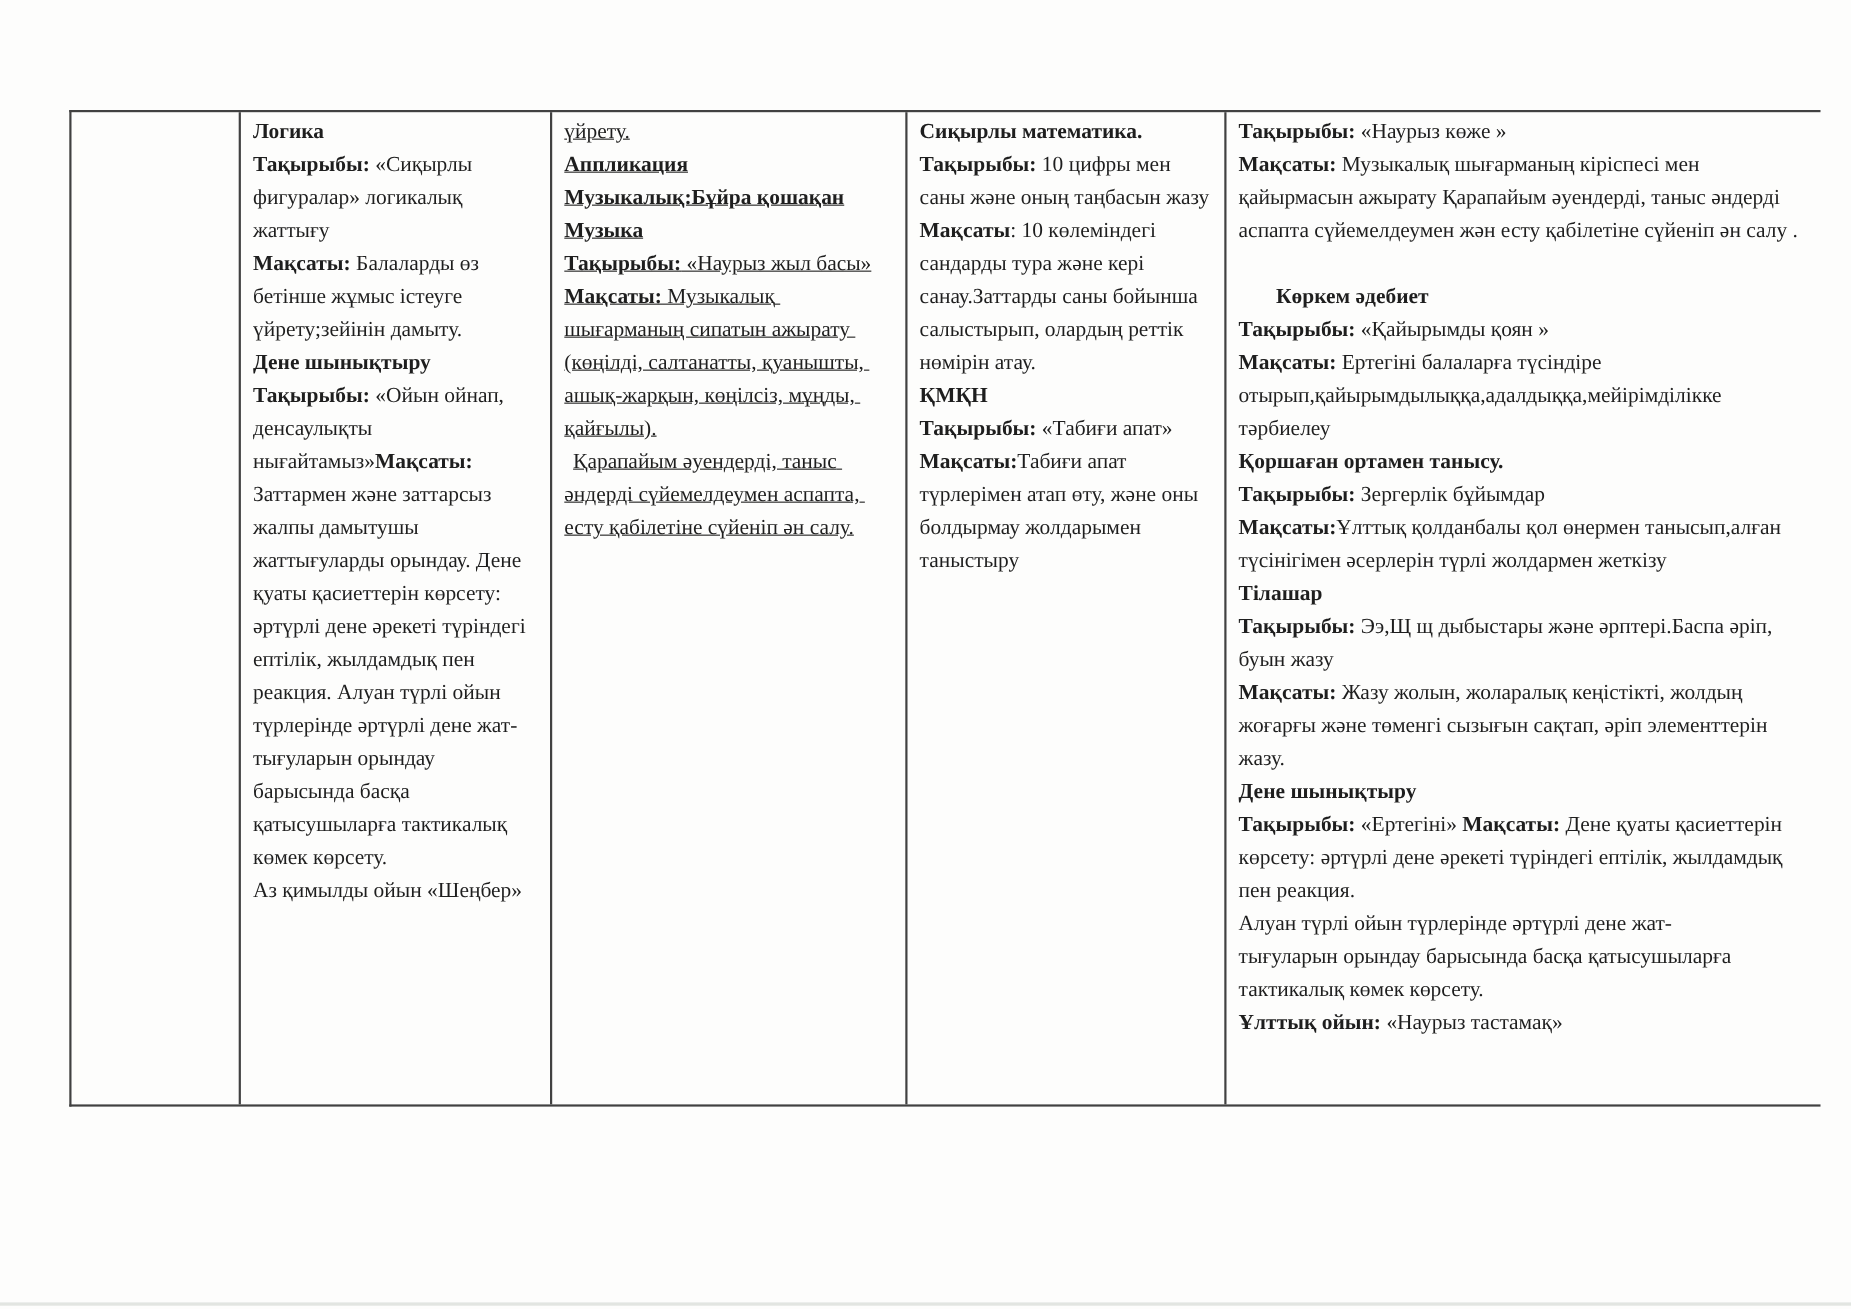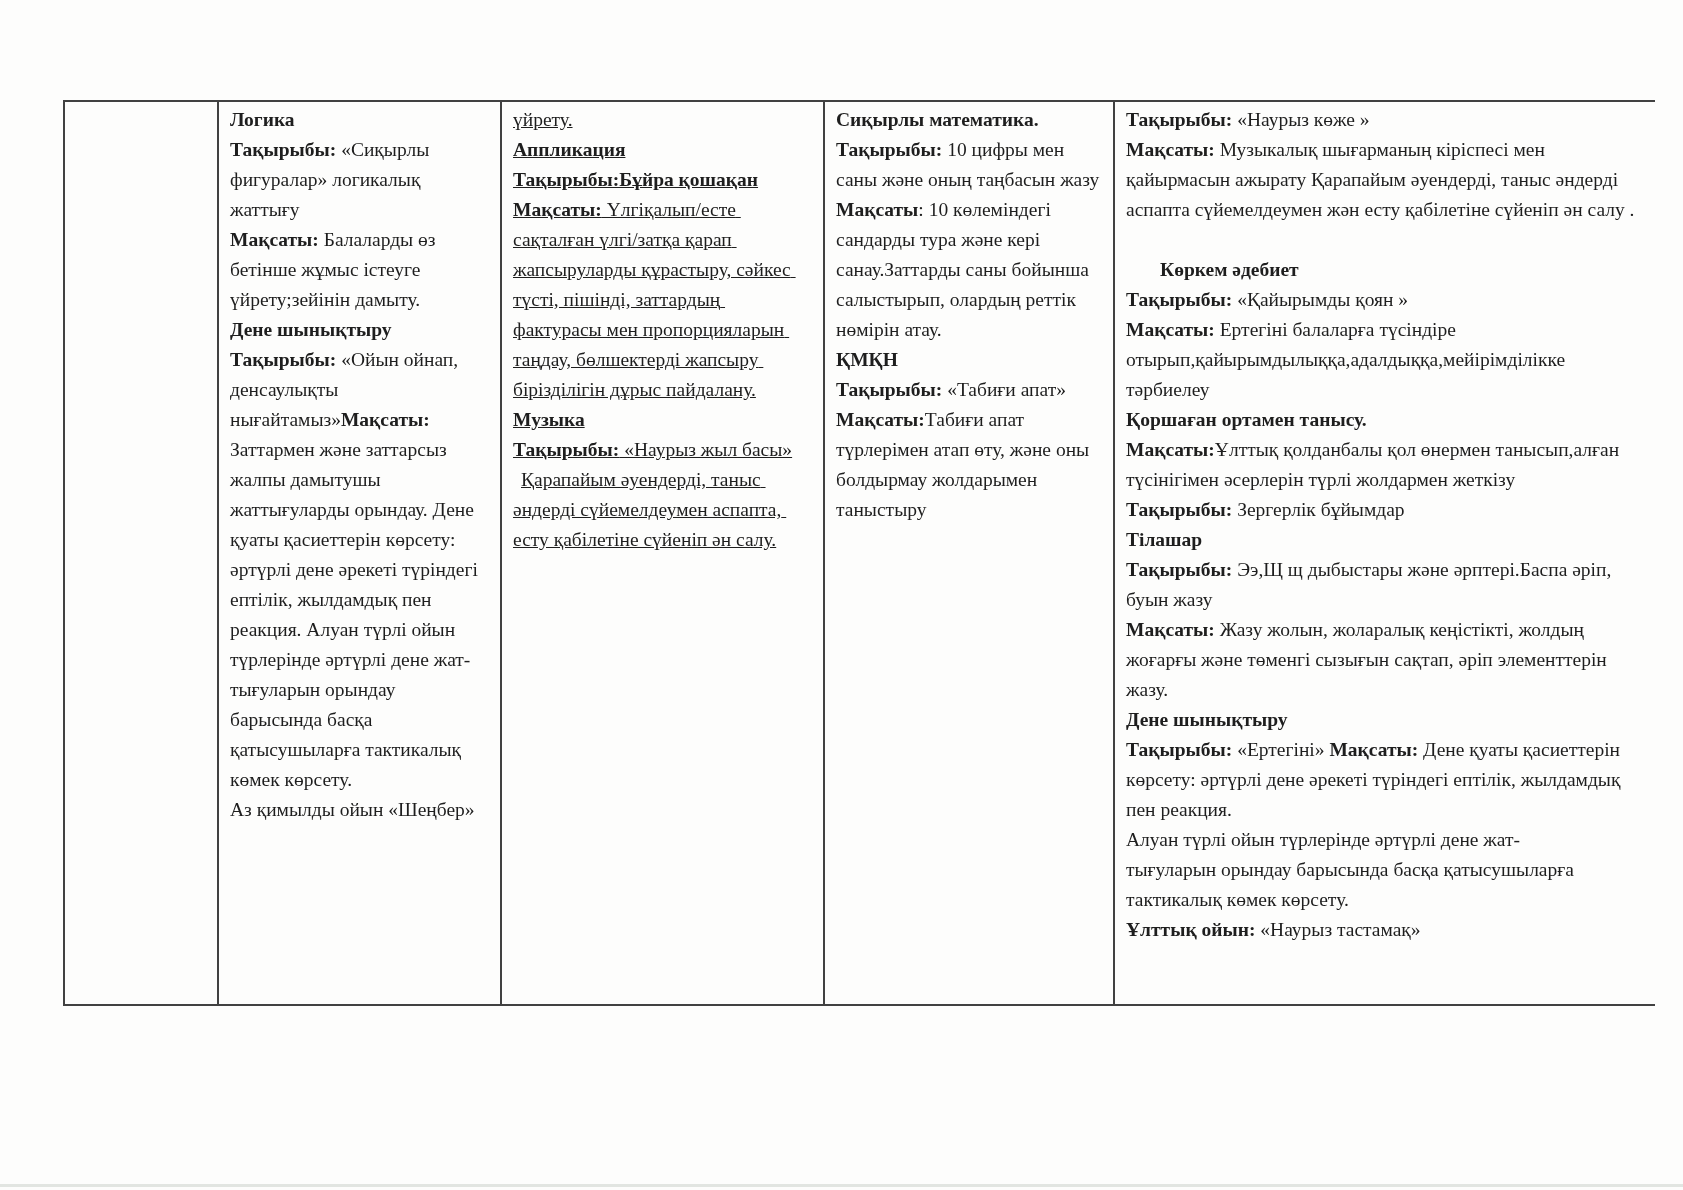--- a/index.html
+++ b/index.html
@@ -70,44 +70,44 @@
       <p class="para"><b>Тақырыбы:</b><span> «Сиқырлы фигуралар» логикалық жаттығу</span></p>
       <p class="para"><b>Мақсаты:</b><span> Балаларды өз бетінше жұмыс істеуге үйрету;зейінін дамыту.</span></p>
       <p class="para"><b>Дене шынықтыру</b></p>
       <p class="para"><b>Тақырыбы:</b><span> «Ойын ойнап, денсаулықты нығайтамыз»</span><b>Мақсаты:</b><span> Заттармен және заттарсыз жалпы дамытушы жаттығуларды орындау. Дене қуаты қасиеттерін көрсету: әртүрлі дене әрекеті түріндегі ептілік, жылдамдық пен реакция. Алуан түрлі ойын түрлерінде әртүрлі дене жат-
 тығуларын орындау барысында басқа қатысушыларға тактикалық көмек көрсету.</span></p>
       <p class="para"><span>Аз қимылды ойын «Шеңбер»</span></p>
     </div>
   <div class="doc-cell" style="border-color: rgb(65, 65, 65); width: 323px; flex: 0 0 323px; text-decoration: underline;">
       <p class="para"><span>үйрету.</span></p>
       <p class="para"><b>Аппликация</b></p>
-      <p class="para"><b>Тақырыбы:Бұйра қошақан</b></p>
-      <p class="para"><b>Мақсаты:</b><span> Үлгіқалып/есте сақталған үлгі/затқа қарап жапсыруларды құрастыру, сәйкес түсті, пішінді, заттардың фактурасы мен пропорцияларын таңдау, бөлшектерді жапсыру бірізділігін дұрыс пайдалану.</span></p>
+      <p class="para"><b>Музыкалық:Бұйра қошақан</b></p>
       <p class="para"><b>Музыка</b></p>
       <p class="para"><b>Тақырыбы:</b><span> «Наурыз жыл басы»</span></p>
+      <p class="para"><b>Мақсаты:</b><span> Музыкалық шығарманың сипатын ажырату (көңілді, салтанатты, қуанышты, ашық-жарқын, көңілсіз, мұңды, қайғылы).</span></p>
       <p class="para" style="text-indent: 8px;"><span>Қарапайым әуендерді, таныс әндерді сүйемелдеумен аспапта, есту қабілетіне сүйеніп ән салу.</span></p>
     </div>
   <div class="doc-cell" style="border-color: rgb(65, 65, 65); width: 290px; flex: 0 0 290px;">
       <p class="para"><b>Сиқырлы математика.</b></p>
       <p class="para"><b>Тақырыбы:</b><span> 10 цифры мен саны және оның таңбасын жазу</span></p>
       <p class="para"><b>Мақсаты</b><span>: 10 көлеміндегі сандарды тура және кері санау.Заттарды саны бойынша салыстырып, олардың реттік  нөмірін атау.</span></p>
       <p class="para"><b>ҚМҚН</b></p>
       <p class="para"><b>Тақырыбы:</b><span> «Табиғи апат»</span></p>
       <p class="para"><b>Мақсаты:</b><span>Табиғи апат түрлерімен атап өту, және оны болдырмау жолдарымен таныстыру</span></p>
     </div>
   <div class="doc-cell" style="border-color: rgb(65, 65, 65); width: 542px; flex: 0 0 542px;">
       <p class="para"><b>Тақырыбы:</b><span> «Наурыз көже »</span></p>
       <p class="para"><b>Мақсаты:</b><span> Музыкалық шығарманың кіріспесі мен қайырмасын ажырату Қарапайым әуендерді, таныс әндерді аспапта сүйемелдеумен жән есту қабілетіне сүйеніп ән салу .</span></p>
       <p class="para blank"><span></span></p>
       <p class="para" style="text-indent: 34px;"><b>Көркем әдебиет</b></p>
       <p class="para"><b>Тақырыбы:</b><span> «Қайырымды қоян »</span></p>
       <p class="para"><b>Мақсаты:</b><span> Ертегіні балаларға түсіндіре отырып,қайырымдылыққа,адалдыққа,мейірімділікке тәрбиелеу</span></p>
       <p class="para"><b>Қоршаған ортамен танысу.</b></p>
+      <p class="para"><b>Тақырыбы:</b><span> Зергерлік бұйымдар</span></p>
       <p class="para"><b>Мақсаты:</b><span>Ұлттық қолданбалы қол өнермен танысып,алған түсінігімен әсерлерін түрлі жолдармен жеткізу</span></p>
-      <p class="para"><b>Тақырыбы:</b><span> Зергерлік бұйымдар</span></p>
       <p class="para"><b>Тілашар</b></p>
       <p class="para"><b>Тақырыбы:</b><span> Ээ,Щ щ дыбыстары және әрптері.Баспа әріп, буын жазу</span></p>
       <p class="para"><b>Мақсаты:</b><span> Жазу жолын, жоларалық кеңістікті, жолдың жоғарғы және төменгі сызығын сақтап, әріп элементтерін жазу.</span></p>
       <p class="para"><b>Дене шынықтыру</b></p>
       <p class="para"><b>Тақырыбы:</b><span> «Ертегіні» </span><b>Мақсаты:</b><span> Дене қуаты қасиеттерін көрсету: әртүрлі дене әрекеті түріндегі ептілік, жылдамдық пен реакция.</span></p>
       <p class="para"><span>Алуан түрлі ойын түрлерінде әртүрлі дене жат-
 тығуларын орындау барысында басқа қатысушыларға тактикалық көмек көрсету.</span></p>
       <p class="para"><b>Ұлттық ойын:</b><span> «Наурыз тастамақ»</span></p>
     </div>
 </div>

